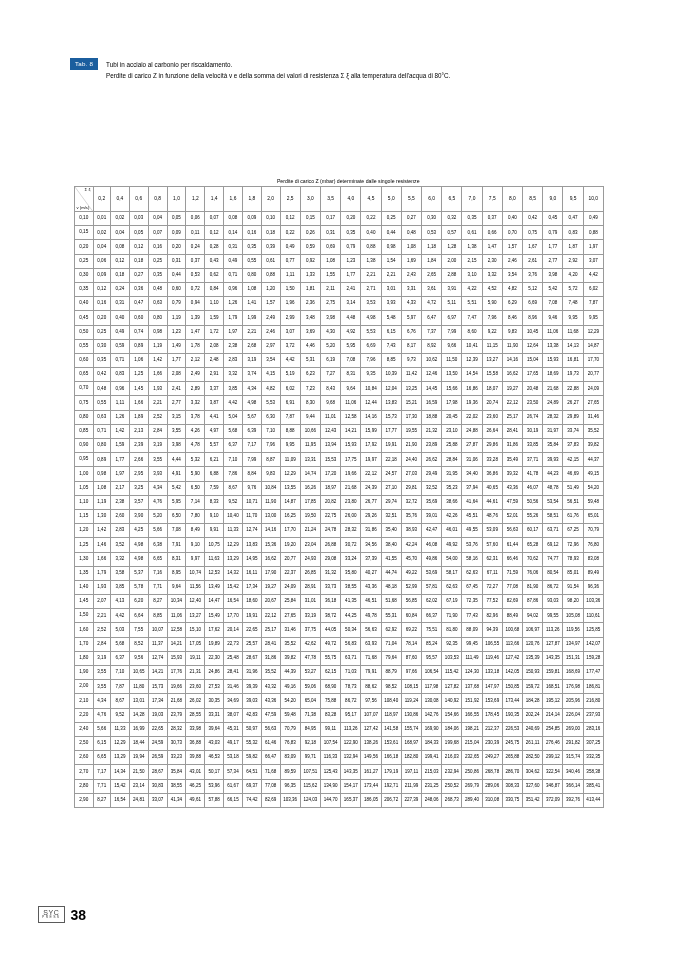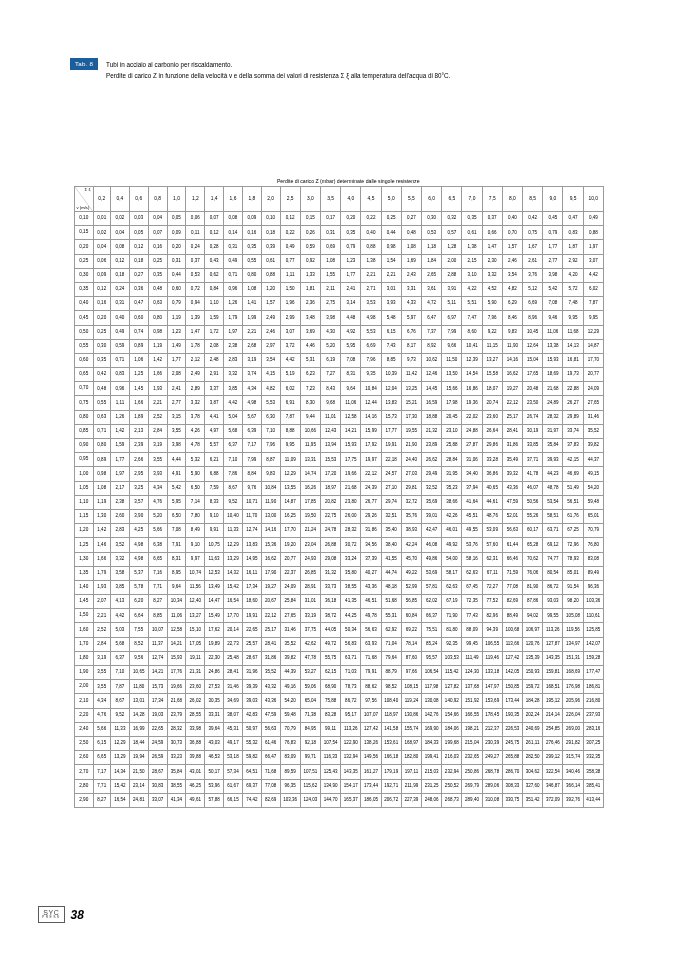--- a/index.html
+++ b/index.html
@@ -112,21 +112,21 @@
   }
   .logo-box {
     border: .6px solid #5a5a5a;
     color: #3f3f3f;
     padding: 2px 3px;
     text-align: center;
     line-height: 1.05;
   }
   .logo-box .l1 { font-size: 7px; letter-spacing: .5px; }
   .logo-box .l2 { font-size: 3.4px; letter-spacing: 1.4px; }
-  .page-num { font-size: 12px; font-weight: bold; font-style: italic; }
+  .page-num { font-size: 14px; font-weight: bold; }
 </style>
 </head>
 <body>
 
 <div class="header">
   <div class="tab-badge">Tab. 8</div>
   <div class="header-lines">
     <div>Tubi in acciaio al carbonio per riscaldamento.</div>
     <div>Perdite di carico Z in funzione della velocità v e della somma dei valori di resistenza Σ ξ alla temperatura dell'acqua di 80°C.</div>
   </div>

